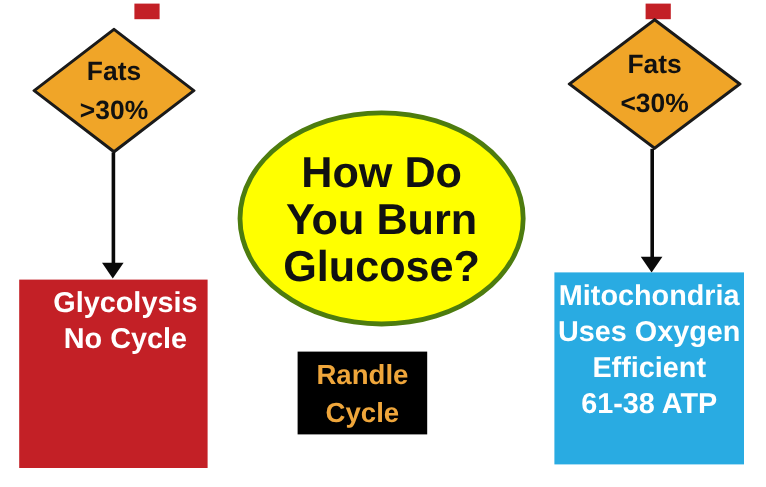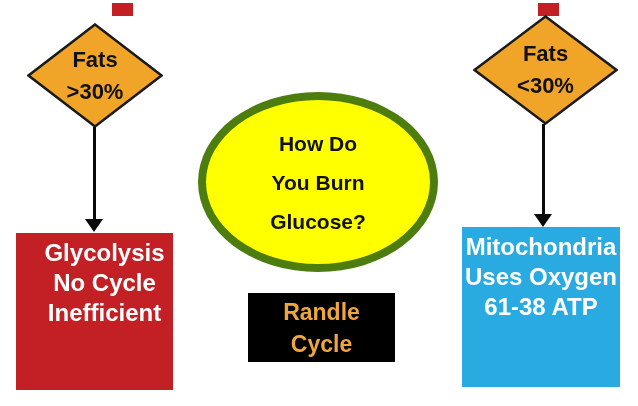--- a/index.html
+++ b/index.html
@@ -21,23 +21,23 @@
   
   .arrow-line{width:3px;background:#0a0a0a;}
   .arrow-head{
     width:0;height:0;border-left:9px solid transparent;border-right:9px solid transparent;
     border-top:13px solid #0a0a0a;
   }
 
   
   .ellipse{
     width:240px;height:180px;border-radius:50%;
-    background:var(--yellow-fill,#FFFF00);border:8px solid #4d7c0f;
+    background:var(--yellow-fill,#FFFF00);border:4px solid #4d7c0f;
     box-sizing:border-box;display:flex;flex-direction:column;align-items:center;justify-content:center;
-    text-align:center;color:#111;font-size:21px;line-height:39px;
+    text-align:center;color:#111;font-size:36px;line-height:39px;
   }
 
   
   .result-box{
     box-sizing:border-box;color:#ffffff;text-align:center;
     font-size:24px;line-height:30px;padding-top:5px;
   }
   .result-red{background:var(--red-fill,#C32026);}
   .result-blue{background:var(--blue-fill,#29ABE2);}
 
@@ -77,30 +77,30 @@
 
   <div class="abs arrow-line" style="left:542px;top:124px;height:91px;"></div>
   <div class="abs arrow-head" style="left:534px;top:214px;"></div>
 
   <div class="abs ellipse" style="left:198px;top:92px;">
     <div>How Do</div>
     <div>You Burn</div>
     <div>Glucose?</div>
   </div>
 
-  <div class="abs randle" style="left:248px;top:293px;width:147px;height:69px;">
+  <div class="abs randle" style="left:248px;top:293px;width:108px;height:69px;">
     <div>Randle</div>
     <div>Cycle</div>
   </div>
 
   <div class="abs result-box result-red" style="left:16px;top:233px;width:157px;height:157px;padding-left:20px;">
     <div>Glycolysis</div>
     <div>No Cycle</div>
-    <div>Inefficient</div>
   </div>
 
   <div class="abs result-box result-blue" style="left:462px;top:227px;width:158px;height:160px;">
     <div>Mitochondria</div>
     <div>Uses Oxygen</div>
+    <div>Efficient</div>
     <div>61-38 ATP</div>
   </div>
 
 </div>
 
 </body></html>

